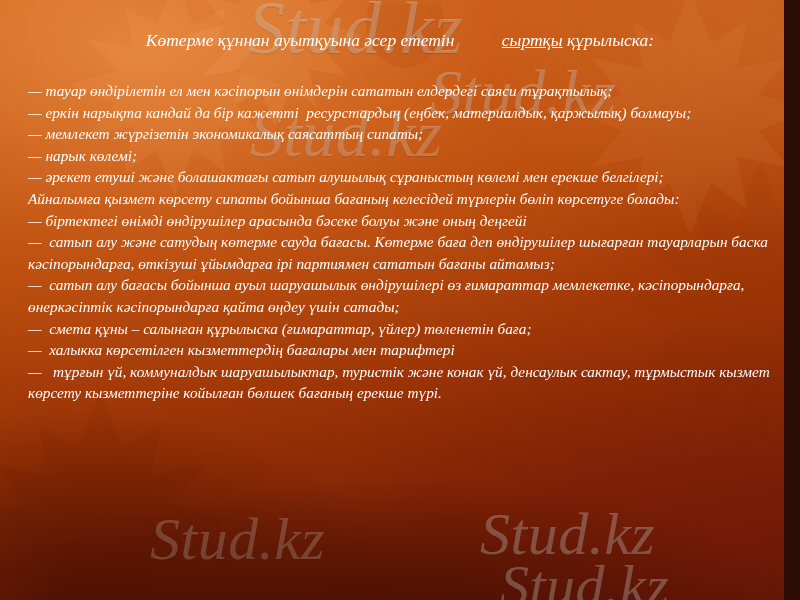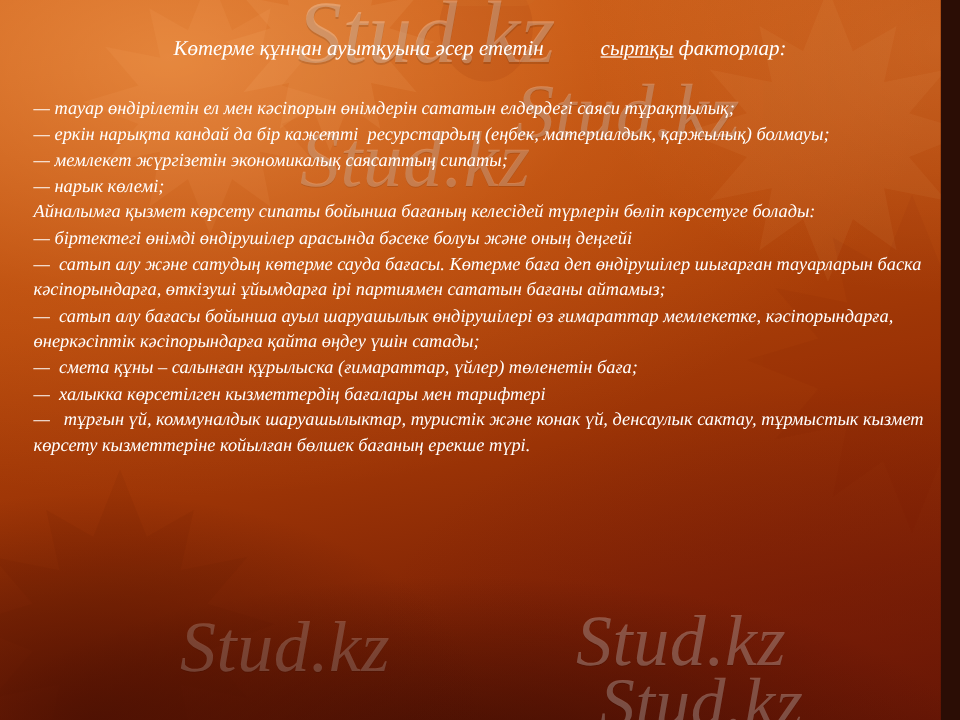--- a/index.html
+++ b/index.html
@@ -135,27 +135,28 @@
   <div class="vignette"></div>
 
   <div class="wm wm-1">Stud.kz</div>
   <div class="wm wm-2">Stud.kz</div>
   <div class="wm wm-3">Stud.kz</div>
   <div class="wm wm-6">Stud.kz</div>
   <div class="wm wm-4">Stud.kz</div>
   <div class="wm wm-5">Stud.kz</div>
 
   <div class="content">
-    <div class="title"><span>Көтерме құннан ауытқуына әсер ететін </span><u>сыртқы</u><span> факторлар:</span></div>
+    <div class="title"><span>Көтерме құннан ауытқуына әсер ететін </span><u>сыртқы</u><span> құрылыска:</span></div>
 
     <div class="lines" id="body-lines">
         <p class="line">— тауар өндірілетін ел мен кәсіпорын өнімдерін сататын елдердегі саяси тұрақтылық;</p>
         <p class="line">— еркін нарықта кандай да бір кажетті  ресурстардың (еңбек, материалдык, қаржылық) болмауы;</p>
         <p class="line">— мемлекет жүргізетін экономикалық саясаттың сипаты;</p>
         <p class="line">— нарык көлемі;</p>
+        <p class="line">— әрекет етуші және болашактағы сатып алушылық сұраныстың көлемі мен ерекше белгілері;</p>
         <p class="line">Айналымға қызмет көрсету сипаты бойынша бағаның келесідей түрлерін бөліп көрсетуге болады:</p>
         <p class="line">— біртектегі өнімді өндірушілер арасында бәсеке болуы және оның деңгейі</p>
         <p class="line">—  сатып алу және сатудың көтерме сауда бағасы. Көтерме баға деп өндірушілер шығарған тауарларын баска кәсіпорындарға, өткізуші ұйымдарға ірі партиямен сататын бағаны айтамыз;</p>
         <p class="line">—  сатып алу бағасы бойынша ауыл шаруашылык өндірушілері өз ғимараттар мемлекетке, кәсіпорындарға, өнеркәсіптік кәсіпорындарға қайта өңдеу үшін сатады;</p>
         <p class="line">—  смета құны – салынған құрылыска (ғимараттар, үйлер) төленетін баға;</p>
         <p class="line">—  халыкка көрсетілген кызметтердің бағалары мен тарифтері</p>
         <p class="line">—   тұрғын үй, коммуналдык шаруашылыктар, туристік және конак үй, денсаулык сактау, тұрмыстык кызмет көрсету кызметтеріне койылған бөлшек бағаның ерекше түрі.</p>
       </div>
   </div>
 </div>

